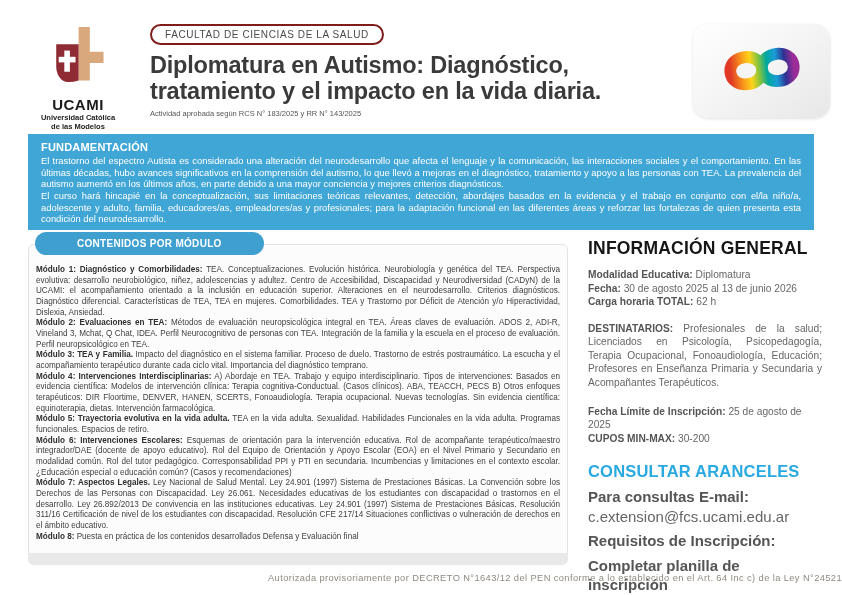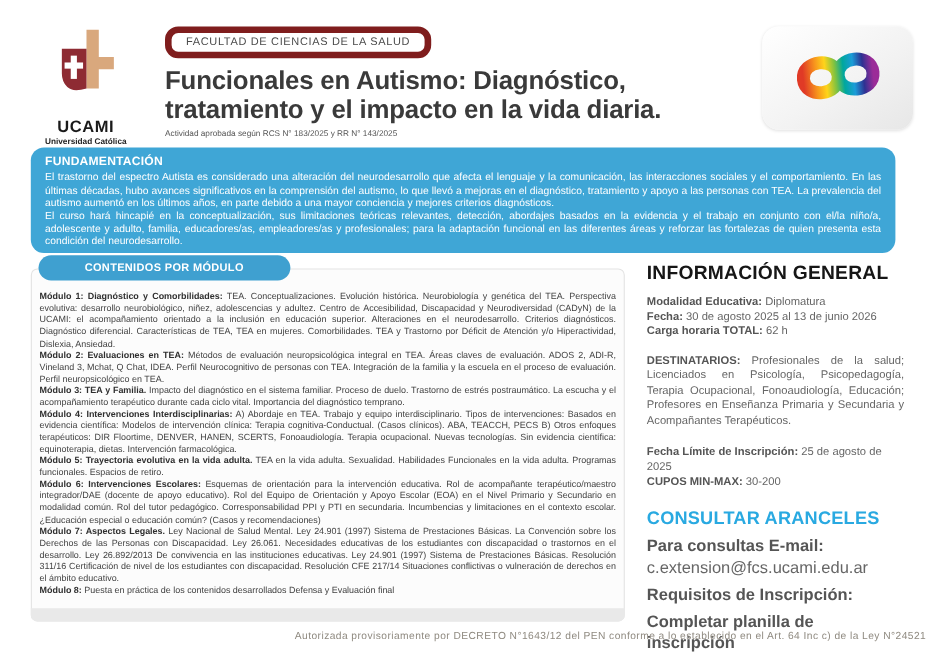--- a/index.html
+++ b/index.html
@@ -3,34 +3,34 @@
 <meta charset="utf-8">
 <style>
   * { margin:0; padding:0; box-sizing:border-box; }
   html,body { width:842px; height:595px; }
   body { font-family:"Liberation Sans", sans-serif; background:#ffffff; overflow:hidden; }
   .page { position:relative; width:842px; height:595px; background:#fff; }
 
   
   .header { position:absolute; top:24px; left:30px; right:12px; height:100px; display:flex; }
   .logo-block { width:96px; text-align:center; flex:0 0 auto; }
-  .logo-acronym { font-size:15px; font-weight:bold; color:#1a1a1a; letter-spacing:0.5px; margin-top:18px; }
+  .logo-acronym { font-size:15px; font-weight:bold; color:#1a1a1a; letter-spacing:0.5px; margin-top:8px; }
   .logo-sub { font-size:7.5px; font-weight:bold; color:#222; line-height:1.25; }
   .header-mid { margin-left:24px; flex:1 1 auto; }
-  .faculty-pill { display:inline-block; border:6px solid #7f1d1d; border-radius:12px; padding:3px 13px;
+  .faculty-pill { display:inline-block; border:2px solid #7f1d1d; border-radius:12px; padding:3px 13px;
     font-size:10px; color:#4a4a4a; letter-spacing:0.6px; }
   .page-title { margin-top:7px; font-size:23.5px; font-weight:800; color:#3a3a3a; line-height:1.12; letter-spacing:-0.2px; }
   .approval-note { margin-top:4px; font-size:7.5px; color:#555; }
   .infinity-card { flex:0 0 auto; width:137px; height:94px; border-radius:15px;
     background:linear-gradient(145deg,#ffffff 0%,#f3f3f3 55%,#e7e7e7 100%);
     box-shadow:0 1px 3px rgba(0,0,0,0.12); display:flex; align-items:center; justify-content:center; }
 
   
   .fund-box { position:absolute; top:134px; left:28px; width:786px; height:96px; background:#3fa6d6;
-    border-radius:12px; padding:7px 13px; color:#fff; }
+    border-radius:0; padding:7px 13px; color:#fff; }
   .fund-title { font-size:11px; font-weight:bold; letter-spacing:0.2px; margin-bottom:2px; }
   .fund-box p { font-size:9.4px; line-height:1.24; text-align:justify; }
 
   
   .modules-card { position:absolute; top:244px; left:28px; width:540px; height:321px;
     background:#fcfcfc; border:1px solid #e3e3e3; border-radius:6px; padding:20px 7px 14px 7px; }
   .modules-pill { position:absolute; top:-13px; left:6px; background:#3fa0d0; color:#fff;
     border-radius:15px; padding:6px 42px; font-size:10px; font-weight:bold; letter-spacing:0.3px; }
   .module-p { font-size:8.15px; line-height:1.31; color:#414141; text-align:justify; }
   .module-label { font-weight:bold; color:#2f2f2f; }
@@ -70,21 +70,21 @@
         </svg>
       </span>
       <div class="logo-acronym">UCAMI</div>
       <div class="logo-sub">Universidad Católica</div>
       <div class="logo-sub">de las Modelos</div>
     </div>
 
     <div class="header-mid">
       <div class="faculty-pill">FACULTAD DE CIENCIAS DE LA SALUD</div>
       <div class="page-title">
-        <span style="display:block">Funcionales en Autismo: Diagnóstico,</span>
+        <span style="display:block">Diplomatura en Autismo: Diagnóstico,</span>
         <span style="display:block">tratamiento y el impacto en la vida diaria.</span>
       </div>
       <div class="approval-note">Actividad aprobada según RCS N° 183/2025 y RR N° 143/2025</div>
     </div>
 
     <div class="infinity-card">
       <span>
         <svg width="118" height="76" viewBox="0 0 130 80" aria-hidden="true">
           <defs>
             <linearGradient id="rainbow" x1="0" y1="0" x2="1" y2="0">

